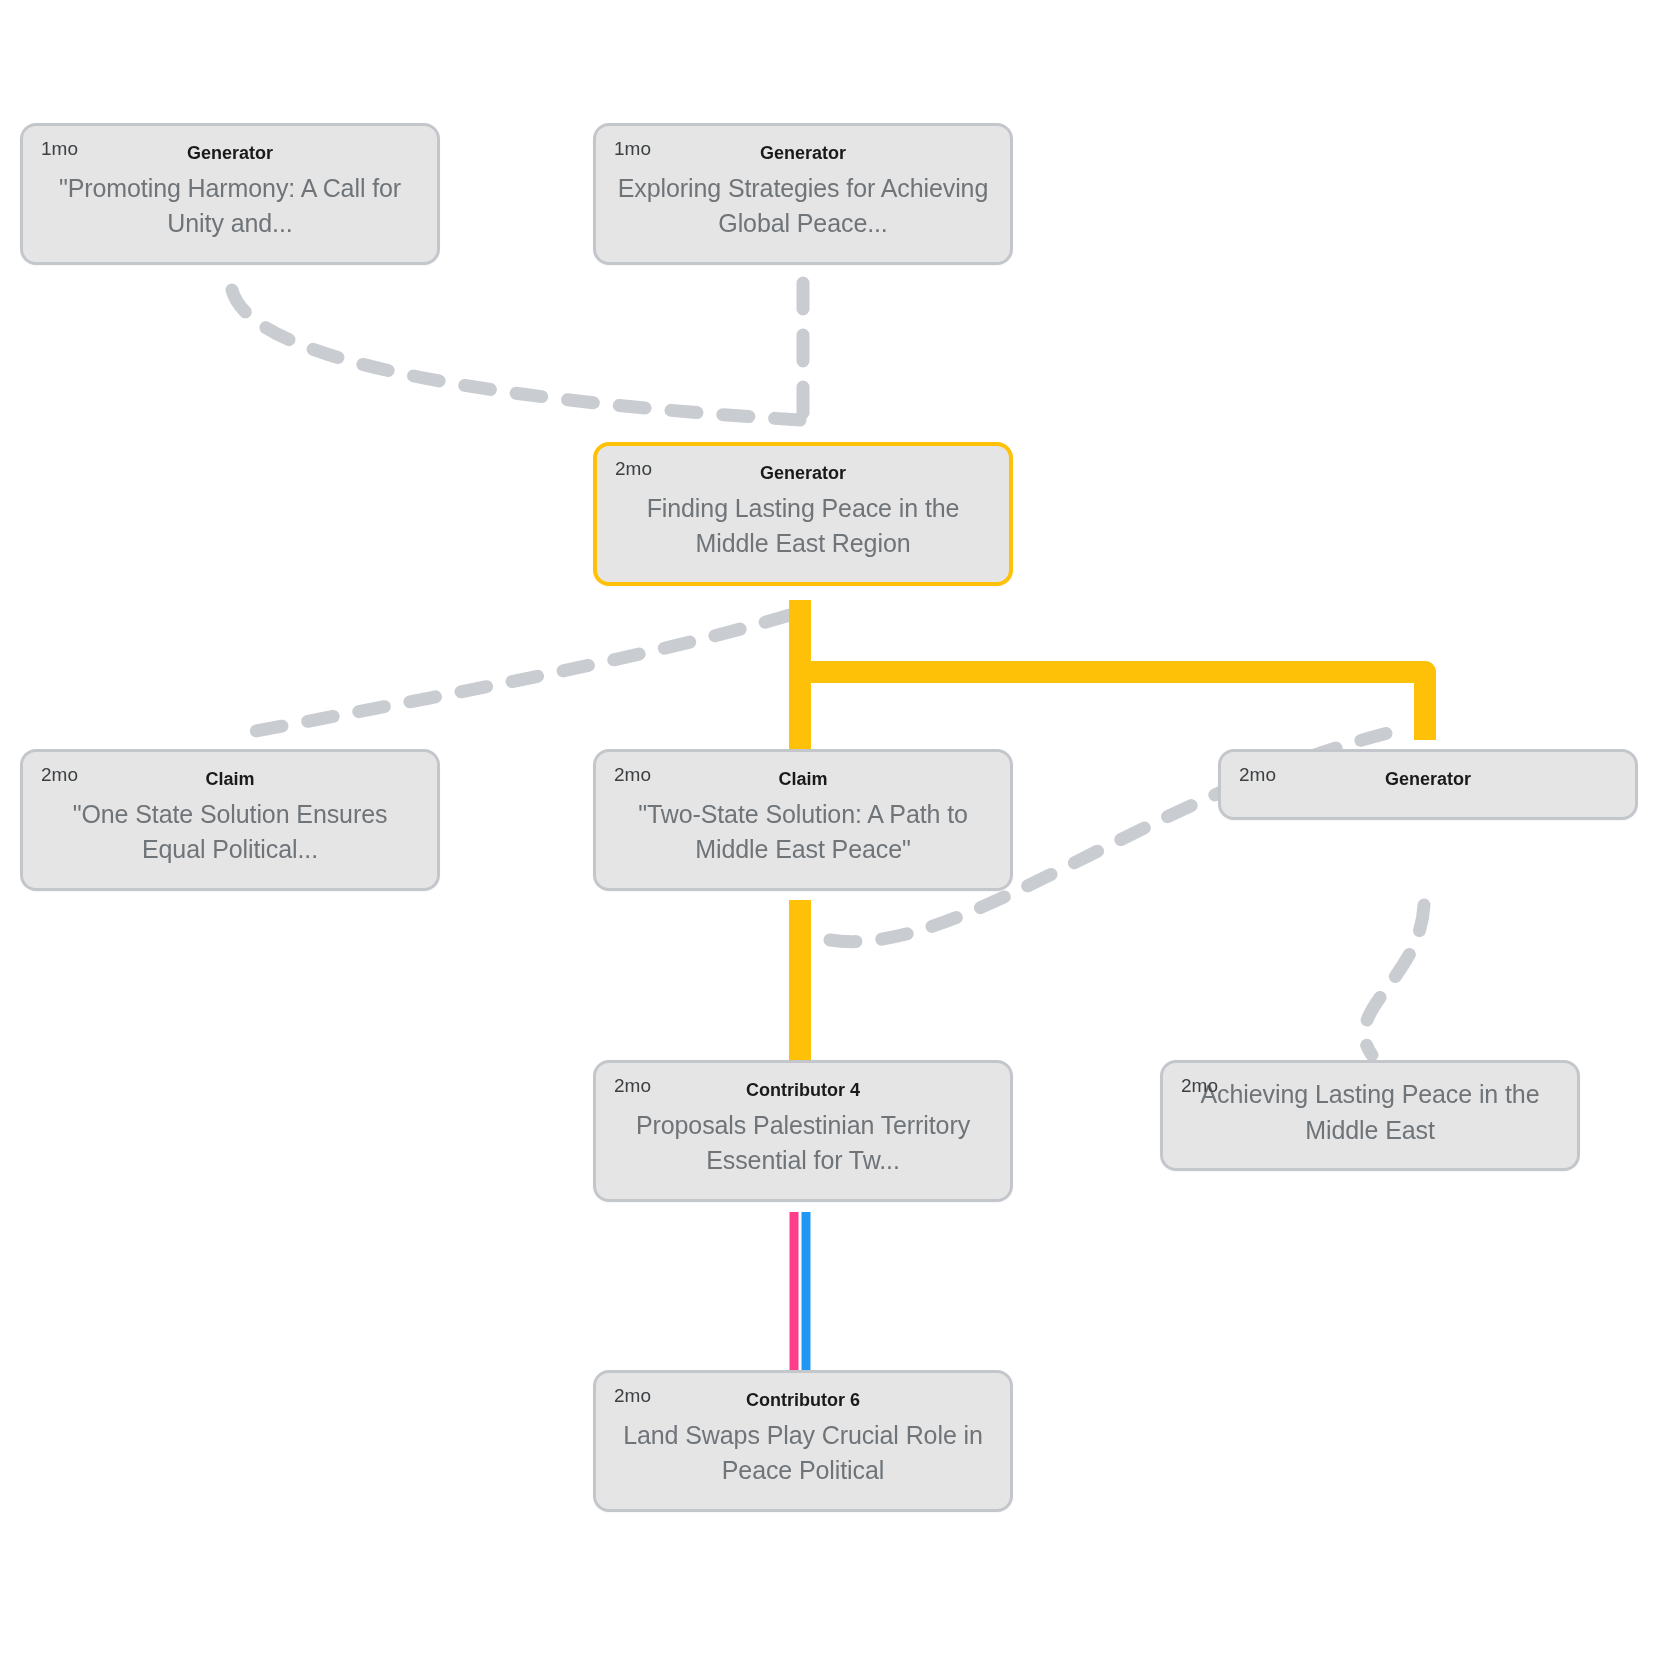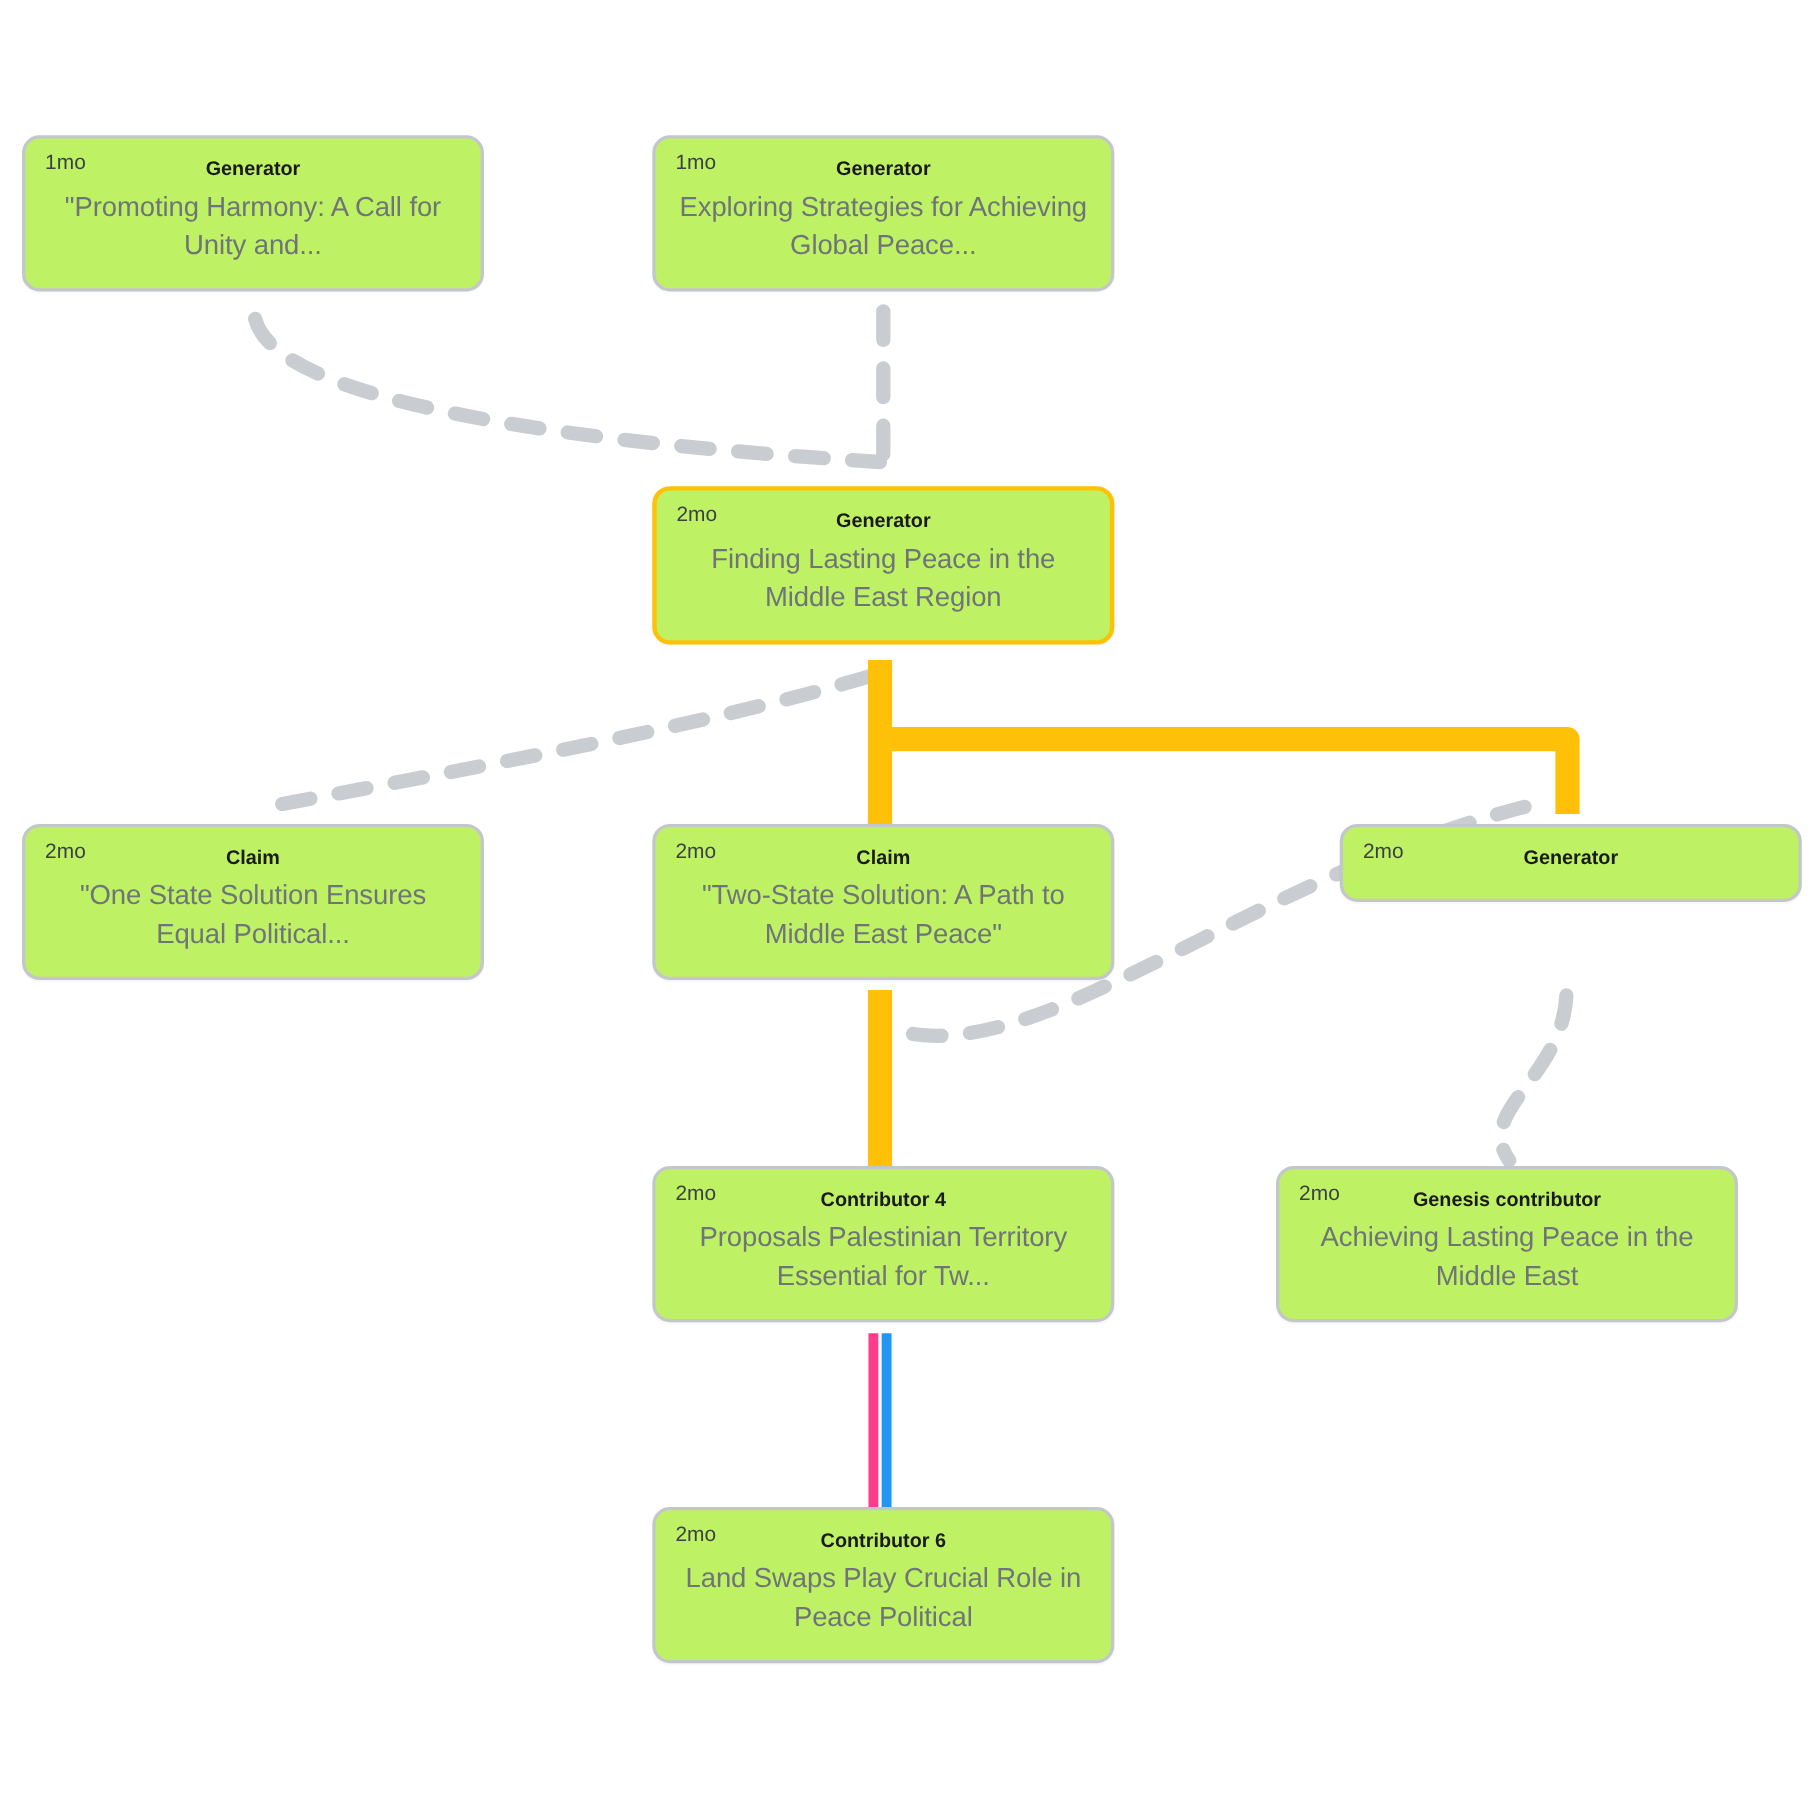--- a/index.html
+++ b/index.html
@@ -22,21 +22,21 @@
   #edges {
     position: absolute;
     inset: 0;
     width: 1653px;
     height: 1653px;
     pointer-events: none;
   }
   .node {
     position: absolute;
     box-sizing: border-box;
-    background: #bef264;
+    background: #e5e5e5;
     border: 3px solid #c3c7cc;
     border-radius: 16px;
     padding: 14px 18px 20px 18px;
     box-shadow: 0 1px 2px rgba(0,0,0,0.04);
     text-align: center;
   }
   .node.highlight {
     border-color: #ffc107;
     border-width: 4px;
   }
@@ -127,21 +127,20 @@
   </div>
 
   <div class="node" style="left:593px; top:1060px; width:420px;">
     <div class="age">2mo</div>
     <div class="role">Contributor 4</div>
     <div class="title">Proposals Palestinian Territory Essential for Tw...</div>
   </div>
 
   <div class="node" style="left:1160px; top:1060px; width:420px;">
     <div class="age">2mo</div>
-    <div class="role">Genesis contributor</div>
     <div class="title">Achieving Lasting Peace in the Middle East</div>
   </div>
 
   <div class="node" style="left:593px; top:1370px; width:420px;">
     <div class="age">2mo</div>
     <div class="role">Contributor 6</div>
     <div class="title">Land Swaps Play Crucial Role in Peace Political</div>
   </div>
 
 </div>

